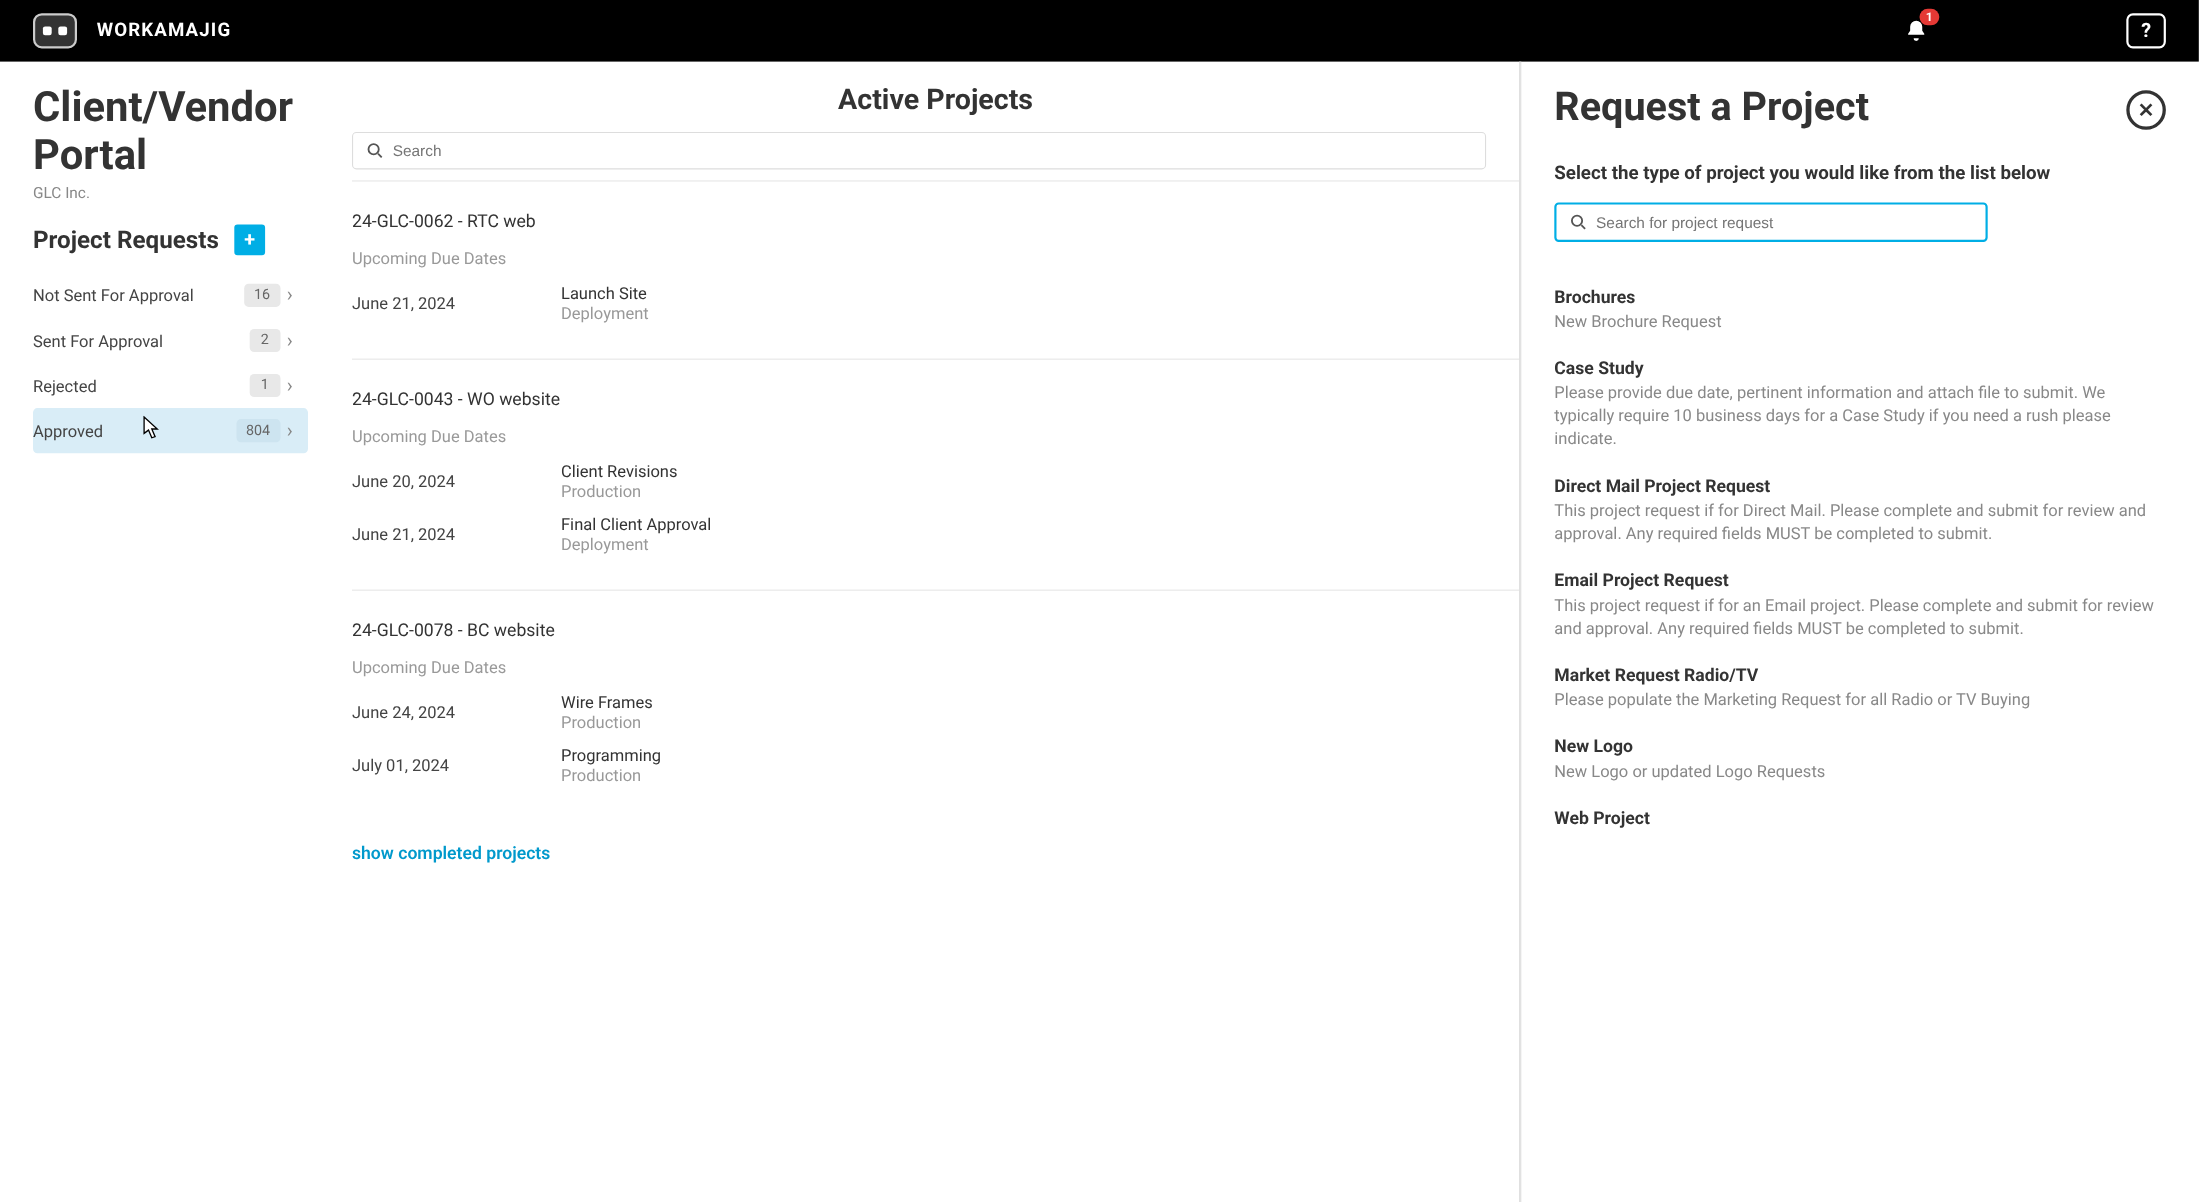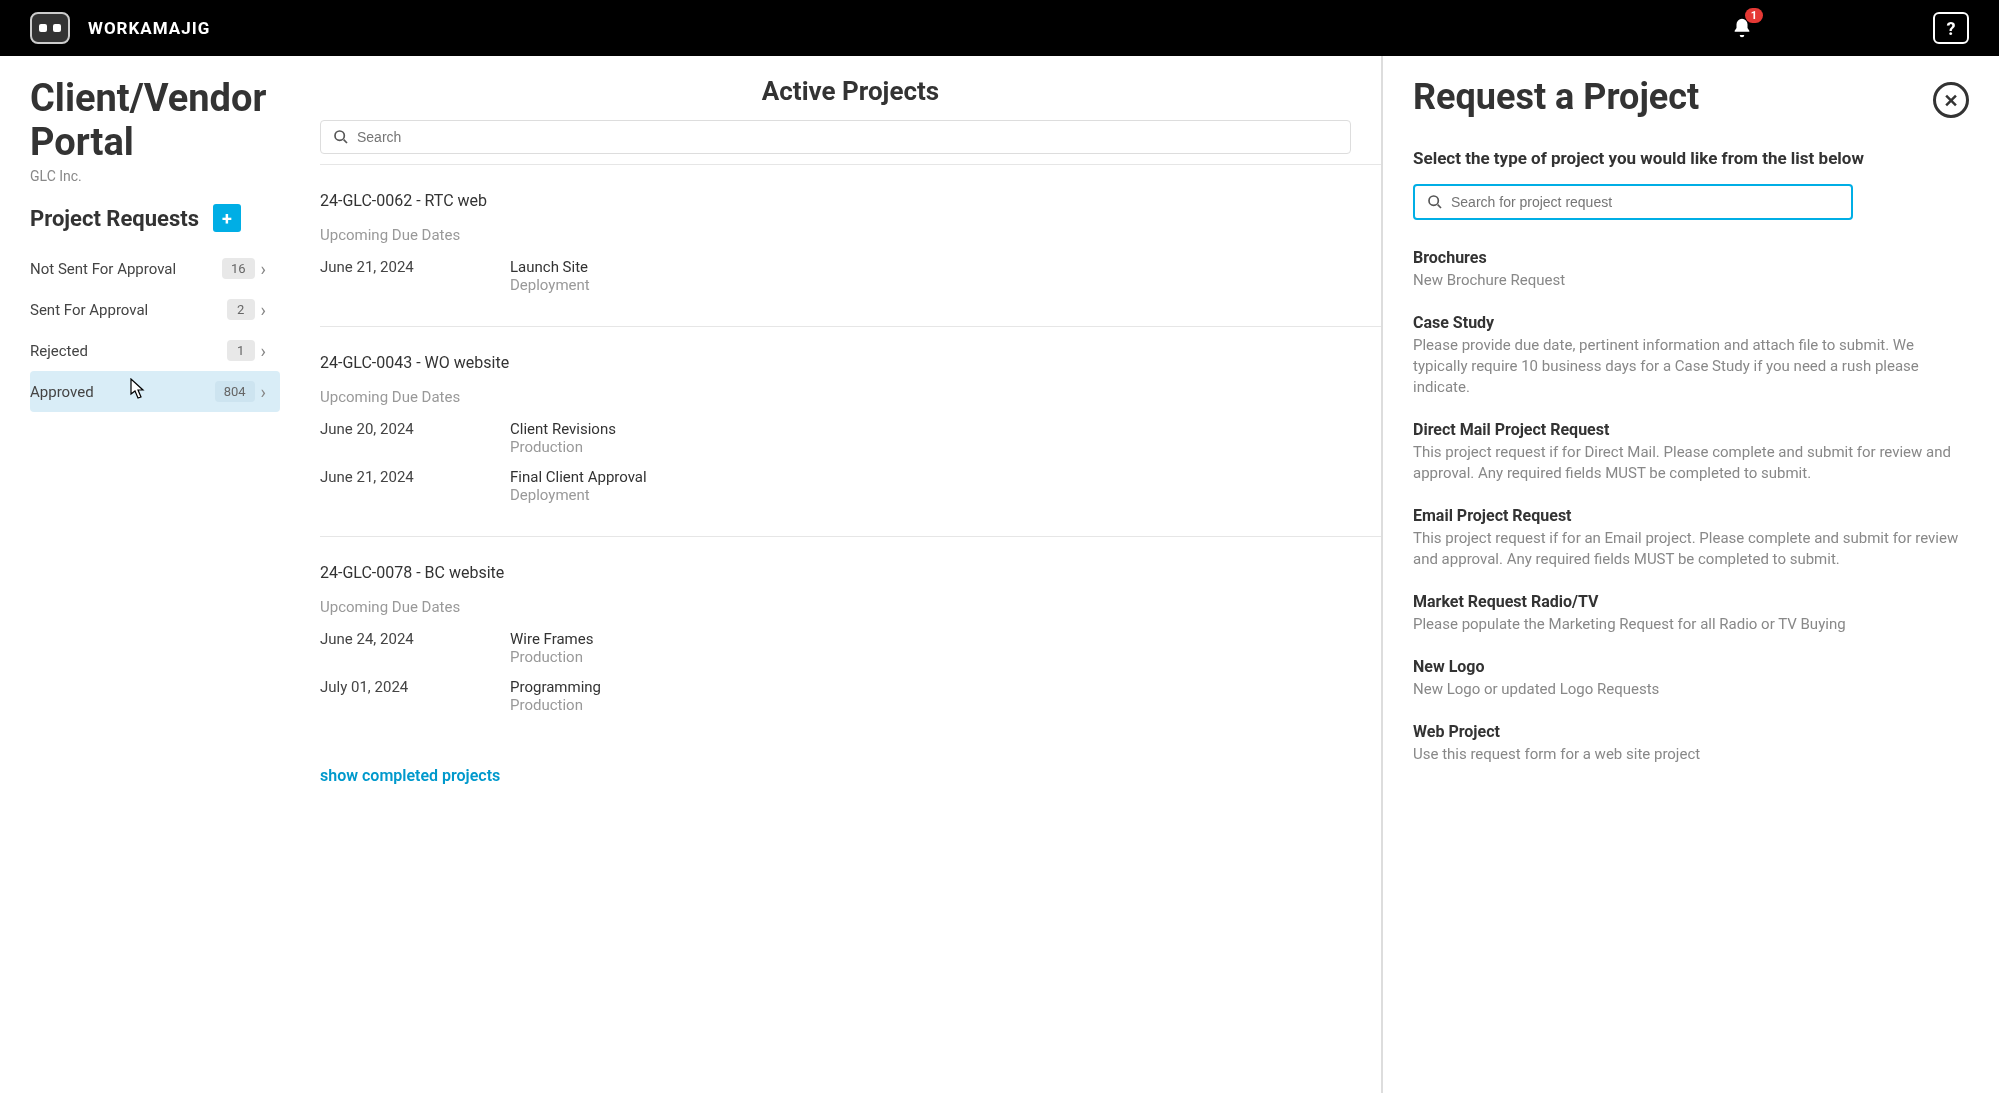--- a/index.html
+++ b/index.html
@@ -106,39 +106,39 @@
   .search-row input {
     border:none; outline:none; font-size:14px; flex:1; color:#444;
     background:transparent;
   }
   .project-card {
     border-top:1px solid #e6e6e6;
     padding: 26px 30px 26px 0;
   }
   .proj-title { font-weight:400; font-size:16px; color:#333; margin-bottom:16px; }
   .upcoming { color:#999; font-size:15px; margin-bottom:8px; }
-  .due-row { display:flex; gap:60px; padding:6px 0; align-items:flex-start; }
+  .due-row { display:flex; gap:60px; padding:6px 0; align-items:center; }
   .due-date { width:130px; color:#444; font-size:15px; }
   .due-task .task-name { color:#333; font-size:15px; }
   .due-task .task-phase { color:#999; font-size:15px; }
   .show-completed { color:#0099cc; font-size:16px; font-weight:600; cursor:pointer; margin-top:20px; }
 
   
   .close-circle {
     position:absolute; top:26px; right:30px;
     width:36px; height:36px; border:3px solid #333; border-radius:50%;
     display:flex; align-items:center; justify-content:center;
     font-weight:900; font-size:18px; cursor:pointer;
   }
   h1.right-title { font-size:36px; font-weight:700; color:#333; margin-bottom:30px; }
   .subhead { font-weight:700; font-size:17px; margin-bottom:16px; color:#333; }
   .type-search {
     display:flex; align-items:center; gap:8px;
     border:2px solid #00aee5; border-radius:4px;
-    padding:8px 12px; width:440px; margin-bottom:28px;
+    padding:8px 12px; width:394px; margin-bottom:40px;
   }
   .type-search input {
     border:none; outline:none; font-size:14px; flex:1; color:#444;
     background:transparent;
   }
   .type-item { margin-bottom:22px; cursor:pointer; }
   .type-name { font-weight:700; font-size:16px; color:#333; margin-bottom:3px; }
   .type-desc { color:#888; font-size:15px; line-height:1.4; }
 
   
@@ -333,17 +333,16 @@
         <div class="type-item">
           <div class="type-name">Market Request Radio/TV</div>
           <div class="type-desc">Please populate the Marketing Request for all Radio or TV Buying</div>
         </div>
         <div class="type-item">
           <div class="type-name">New Logo</div>
           <div class="type-desc">New Logo or updated Logo Requests</div>
         </div>
         <div class="type-item">
           <div class="type-name">Web Project</div>
-          <div class="type-desc">Use this request form for a web site project</div>
         </div>
       </div>
   </div>
 </div>
 
 </body></html>

